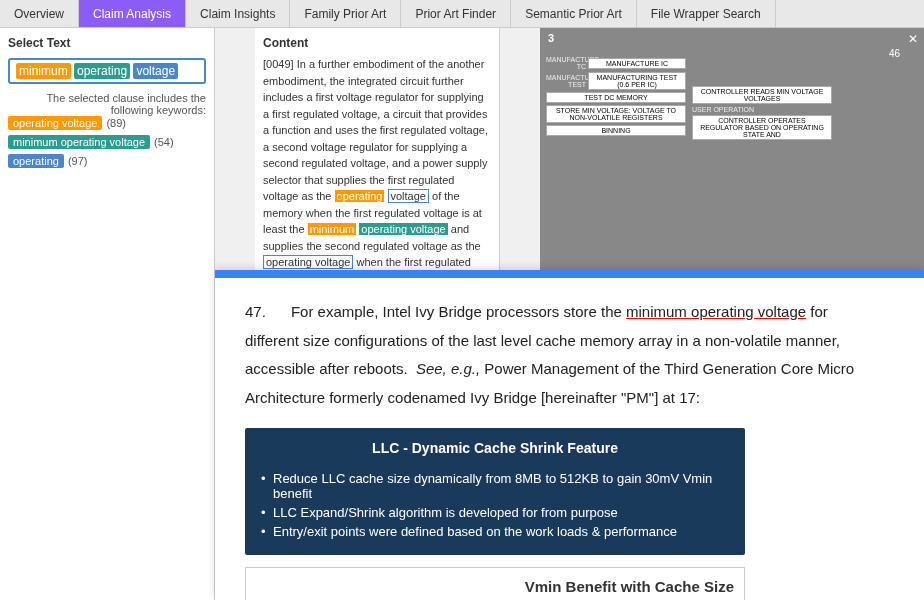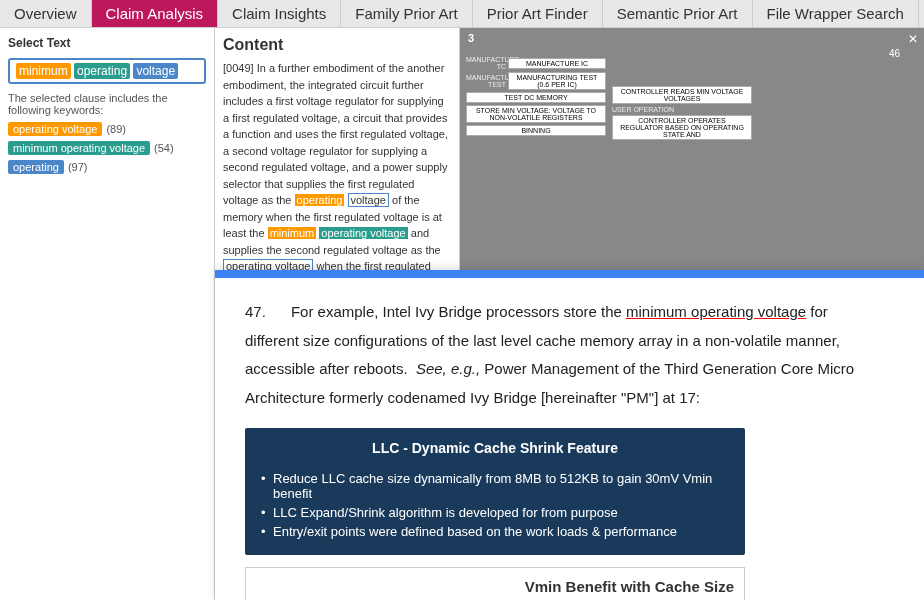--- a/index.html
+++ b/index.html
@@ -10,35 +10,36 @@
       display: flex;
       background: #e8e8e8;
       border-bottom: 1px solid #ccc;
       height: 28px;
       align-items: stretch;
     }
     .nav-tab {
       padding: 0 14px;
       display: flex;
       align-items: center;
-      font-size: 15px;
+      font-size: 12px;
       color: #333;
       border-right: 1px solid #ccc;
       cursor: pointer;
       white-space: nowrap;
     }
     .nav-tab.active {
-      background: #be185d;
+      background: #8b5cf6;
       color: white;
     }
 
     
     .main-container {
       display: flex;
       height: calc(600px - 28px);
+      gap: 40px;
     }
 
     
     .left-panel {
       width: 215px;
       background: white;
       border-right: 1px solid #ccc;
       padding: 8px;
       flex-shrink: 0;
     }
@@ -56,21 +57,21 @@
       margin-bottom: 8px;
       background: white;
     }
     .selected-text-box .kw-orange { background: #f90; color: white; padding: 1px 3px; border-radius: 2px; }
     .selected-text-box .kw-teal { background: #2a9d8f; color: white; padding: 1px 3px; border-radius: 2px; }
     .selected-text-box .kw-blue { background: #4a86c8; color: white; padding: 1px 3px; border-radius: 2px; }
 
     .keywords-label {
       font-size: 11px;
       color: #555;
-      margin-bottom: 6px;
+      text-align: right;
     }
     .keyword-item {
       display: inline-flex;
       align-items: center;
       margin-bottom: 5px;
       gap: 4px;
       font-size: 11px;
     }
     .kw-badge-orange { background: #f90; color: white; padding: 1px 5px; border-radius: 2px; font-size: 11px; }
     .kw-badge-teal { background: #2a9d8f; color: white; padding: 1px 5px; border-radius: 2px; font-size: 11px; }
@@ -82,21 +83,21 @@
       width: 245px;
       background: white;
       border-right: 1px solid #ccc;
       padding: 8px;
       flex-shrink: 0;
       overflow-y: auto;
     }
 
     .content-title {
       font-weight: bold;
-      font-size: 16px;
+      font-size: 12px;
       margin-bottom: 6px;
       color: #333;
     }
 
     .content-text {
       font-size: 11px;
       line-height: 1.5;
       color: #333;
     }
     .content-text .hl-orange { background: #f90; color: white; padding: 0 2px; }

